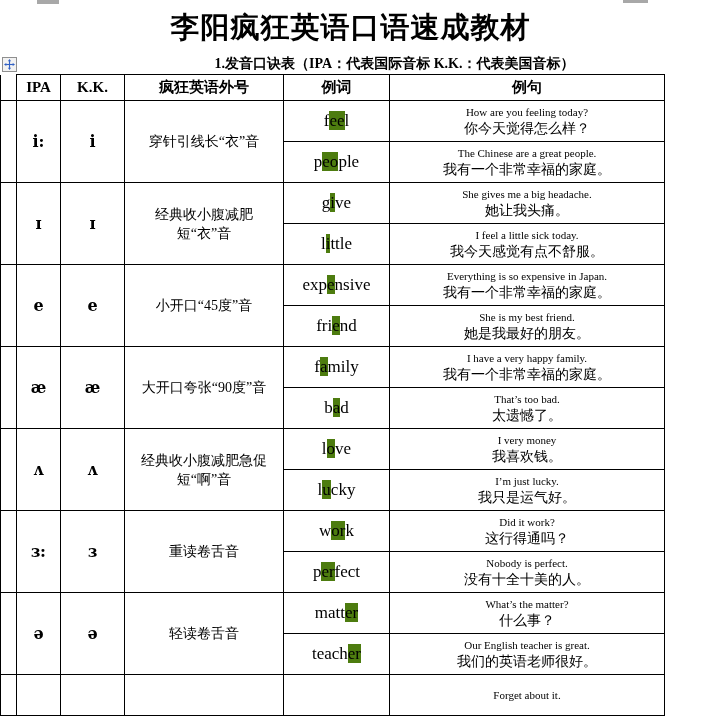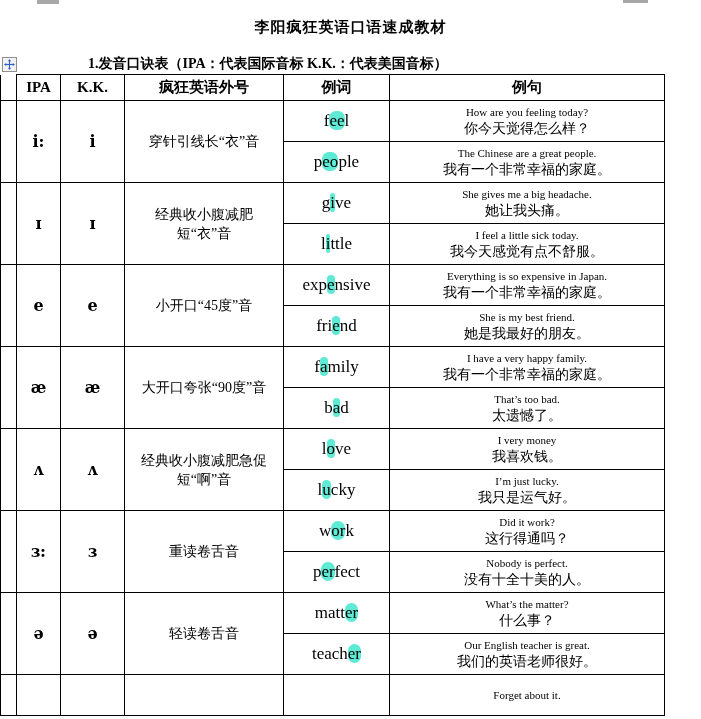--- a/index.html
+++ b/index.html
@@ -3,46 +3,46 @@
 <meta charset="utf-8">
 <style>
   * { margin:0; padding:0; box-sizing:border-box; }
   html,body { width:701px; height:719px; background:#ffffff; overflow:hidden;
     font-family:"Liberation Serif","DejaVu Serif",serif; color:#000; position:relative; }
 
   .edge-bar { position:absolute; top:0; background:#a8a8a8; }
   .edge-bar.left  { left:37px;  width:22px; height:4px; }
   .edge-bar.right { left:623px; width:25px; height:3px; }
 
-  .doc-title { margin-top:13px; text-align:center; font-size:15px; font-weight:bold;
+  .doc-title { margin-top:13px; text-align:center; font-size:29px; font-weight:bold;
     line-height:28px; letter-spacing:1px; }
 
   .doc-subtitle { margin-top:13px; margin-left:88px; font-size:14px; font-weight:bold;
-    line-height:19px; }
+    line-height:19px;text-align:center; }
 
   .table-handle { position:absolute; left:2px; top:57px; width:15px; height:15px;
     background:#f2f2f2; border:1px solid #8f8f8f; display:flex; align-items:center;
     justify-content:center; }
 
   table.doc-table { border-collapse:collapse; table-layout:fixed; margin-left:0;
     margin-top:1px; }
   td, th { border:1.5px solid #000; padding:0; text-align:center; vertical-align:middle;
     overflow:hidden; }
   td.gutter { border-top:none; border-bottom:1.5px solid #000; }
   th { height:26px; font-size:15px; font-weight:bold; }
   th.gutter { border-top:none; }
 
   td.ipa-cell { font-family:"DejaVu Serif","Liberation Serif",serif; font-weight:bold;
     font-size:16px; }
   td.nick-cell { font-size:14px; line-height:19px; padding:6px 4px; }
   td.word-cell { font-size:17px; height:41px; }
   td.sent-cell { height:41px; }
   .sent-en { font-size:11px; line-height:16px; }
   .sent-zh { font-size:14px; line-height:18px; }
-  .hl { background:#5eead4;border-radius:7px; }
+  .hl { background:#4d7c0f; }
 </style>
 </head>
 <body>
 
 <div class="edge-bar left"></div>
 <div class="edge-bar right"></div>
 
 <div class="doc-title">李阳疯狂英语口语速成教材</div>
 <div class="doc-subtitle">1.发音口诀表（IPA：代表国际音标 K.K.：代表美国音标）</div>
 

